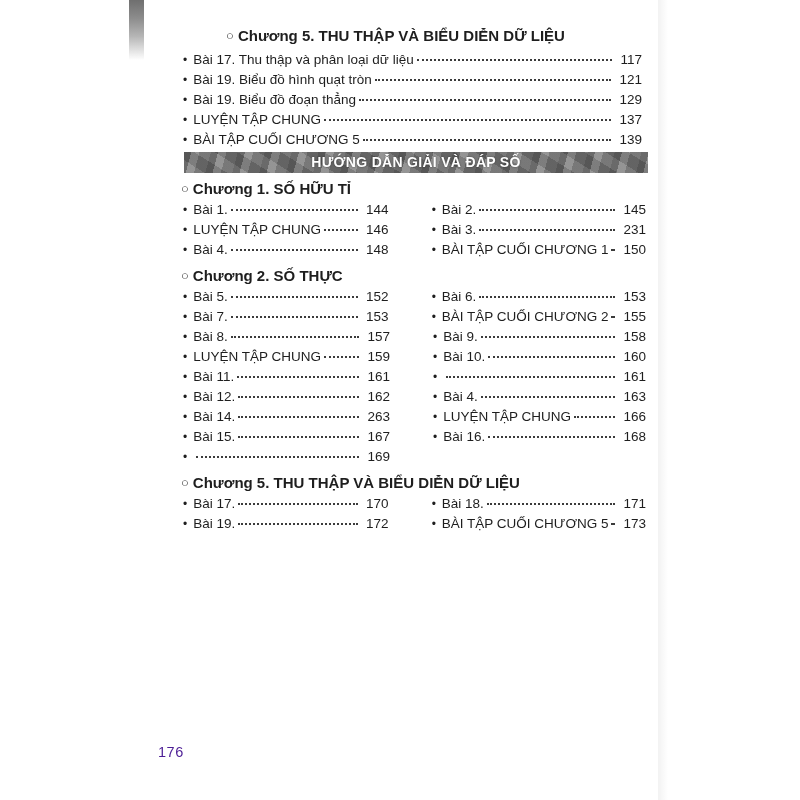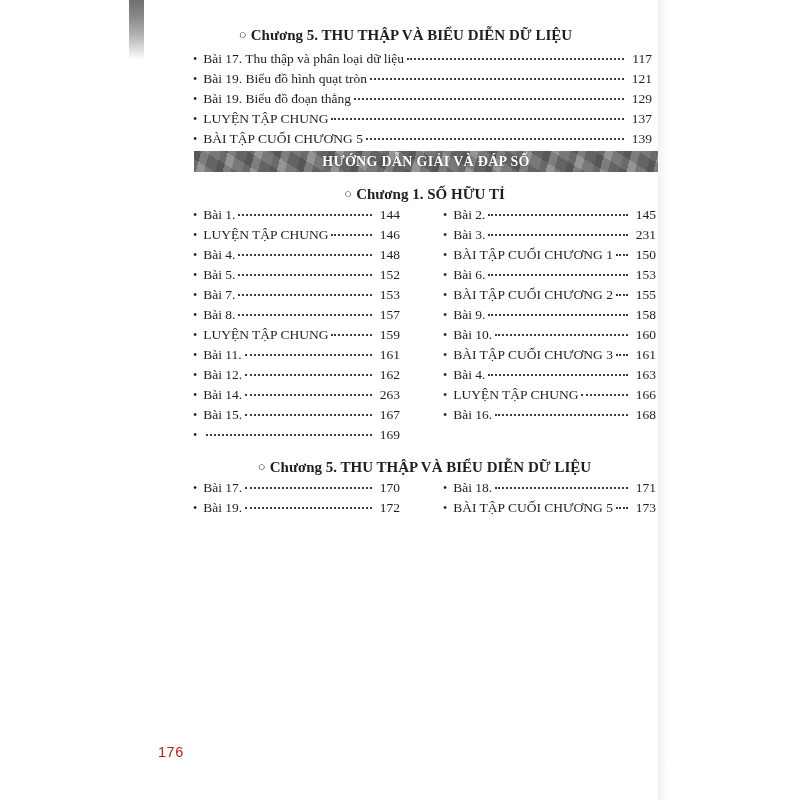--- a/index.html
+++ b/index.html
@@ -14,21 +14,21 @@
   .scan-smudge {
     position:absolute; left:129px; top:0; width:15px; height:60px;
     background:linear-gradient(180deg,#6f6f6f 0%,#8c8c8c 30%,#b5b5b5 60%,rgba(255,255,255,0) 100%);
     filter:blur(0.6px);
   }
   .page-edge {
     position:absolute; left:658px; top:0; width:10px; height:800px;
     background:linear-gradient(90deg,rgba(0,0,0,0.05),rgba(0,0,0,0));
   }
   .content {
-    position:absolute; left:153px; top:26px; width:505px;font-family:Liberation Serif, serif;
+    position:absolute; left:143px; top:26px; width:505px;
   }
   .top-chapter-heading {
     text-align:center; font-weight:bold; font-size:15px; line-height:19px;
     margin-bottom:4px; white-space:pre;
   }
   .ring { font-weight:normal; font-size:13px; position:relative; top:-1px; margin-right:4px; }
   .toc-list { }
   .row {
     display:flex; align-items:baseline;
     line-height:20px; font-size:13.5px;
@@ -48,31 +48,31 @@
     color:#ffffff; letter-spacing:0.3px;
     background-color:#7d7d7d;
     background-image:
       repeating-linear-gradient(105deg, rgba(25,25,25,.28) 0 7px, rgba(255,255,255,.10) 7px 15px, rgba(55,55,55,.20) 15px 26px),
       repeating-linear-gradient(32deg, rgba(255,255,255,.09) 0 11px, rgba(35,35,35,.16) 11px 23px);
     text-shadow:0 0 2px rgba(0,0,0,.45);
     margin-left:41px;
   }
   .chapter-heading {
     font-weight:bold; font-size:15px; line-height:20px;
-    padding-left:38px; margin-top:12px; white-space:nowrap;text-align:center;
+    padding-left:38px; margin-top:6px; white-space:nowrap;
   }
   .cols { display:flex; }
   .col-left { width:247px; }
   .col-left .row { padding-left:40px; padding-right:0; }
   .col-left .pg { }
   .col-right { flex:1; }
   .col-right .row { padding-left:43px; padding-right:2px; }
   .folio {
     position:absolute; left:158px; top:744px;
-    font-size:14.5px; color:#b91c1c; letter-spacing:0.5px;
+    font-size:14.5px; color:#4c1d95; letter-spacing:0.5px;
   }
 </style>
 </head>
 <body>
 
 <div>
   <div class="scan-smudge"></div>
   <div class="page-edge"></div>
 
   <div class="content">
@@ -153,20 +153,21 @@
               <span class="pg">231</span>
             </div>
             <div class="row">
               <span class="bullet">•</span>
               <span class="label">BÀI TẬP CUỐI CHƯƠNG 1</span>
               <span class="dots"></span>
               <span class="pg">150</span>
             </div>
           </div>
         </div>
+        <div class="chapter-heading"><span class="ring">○</span><span>Chương 2.</span> <span>SỐ THỰC</span></div>
         <div class="cols">
           <div class="col-left">
             <div class="row">
               <span class="bullet">•</span>
               <span class="label">Bài 5.</span>
               <span class="dots"></span>
               <span class="pg">152</span>
             </div>
             <div class="row">
               <span class="bullet">•</span>
@@ -219,21 +220,20 @@
               <span class="pg">158</span>
             </div>
             <div class="row">
               <span class="bullet">•</span>
               <span class="label">Bài 10.</span>
               <span class="dots"></span>
               <span class="pg">160</span>
             </div>
             <div class="row">
               <span class="bullet">•</span>
-              <span class="label">BÀI TẬP CUỐI CHƯƠNG 3</span>
               <span class="dots"></span>
               <span class="pg">161</span>
             </div>
           </div>
         </div>
         <div class="cols">
           <div class="col-left">
             <div class="row">
               <span class="bullet">•</span>
               <span class="label">Bài 12.</span>

